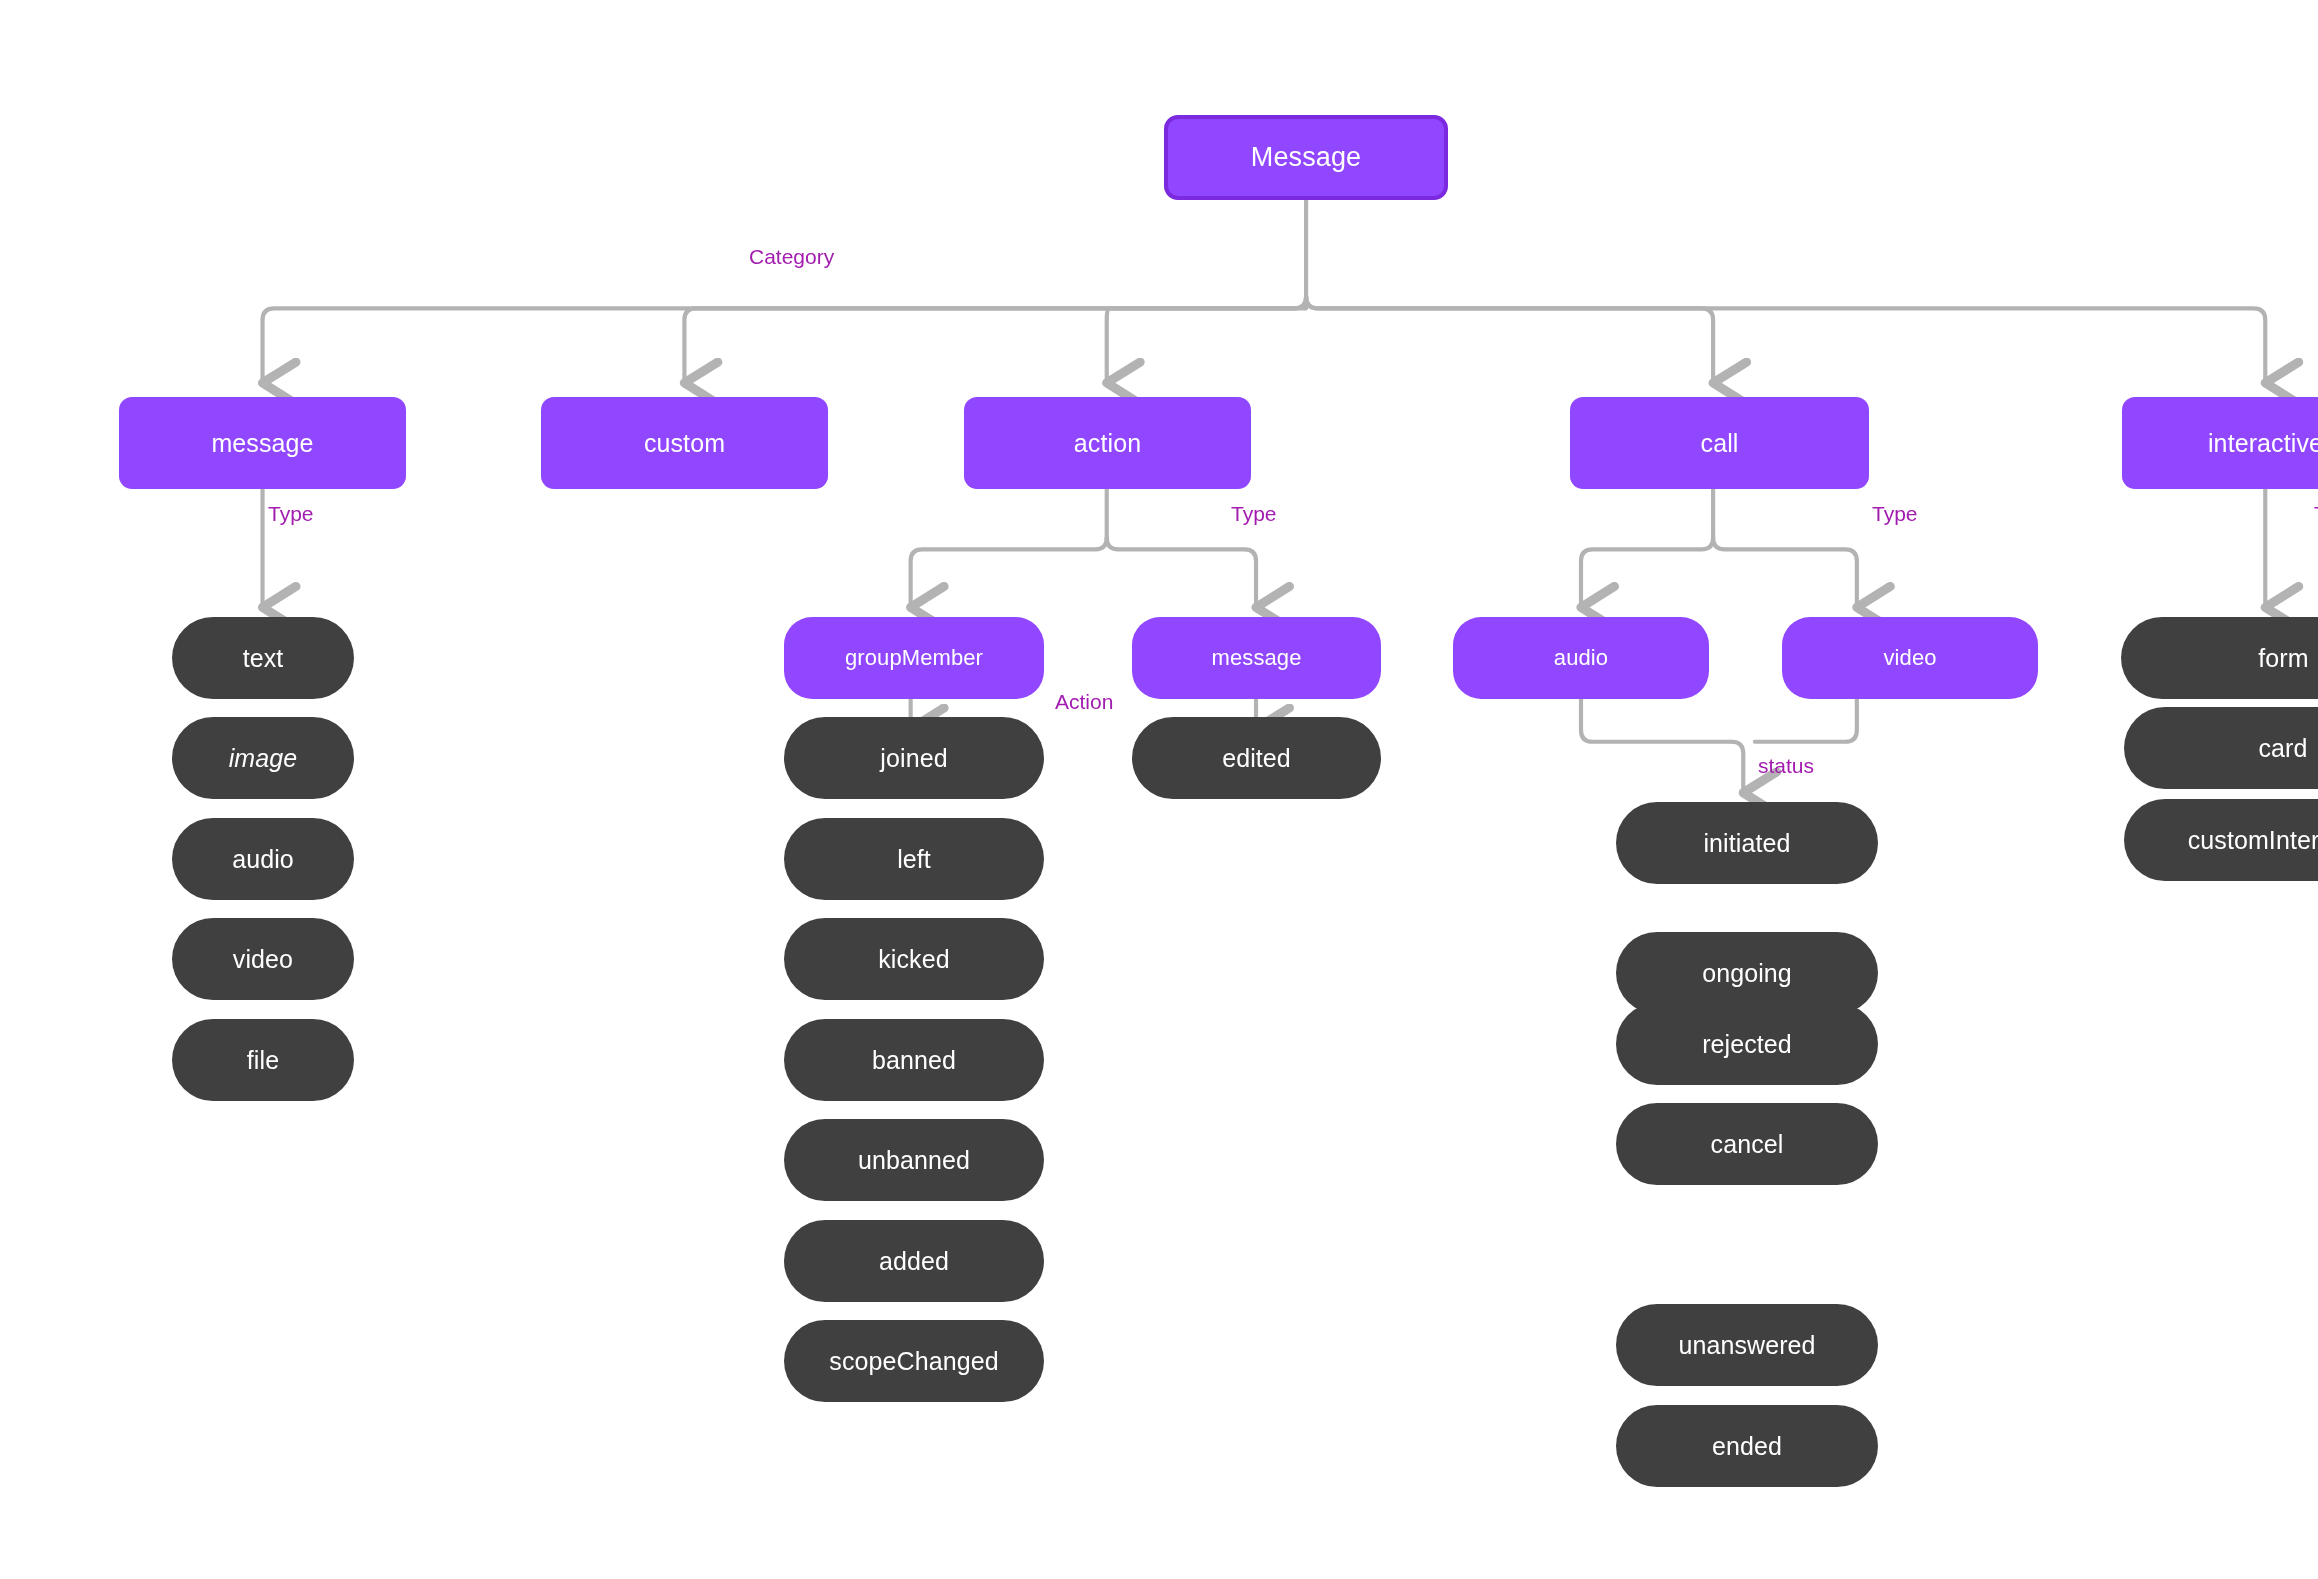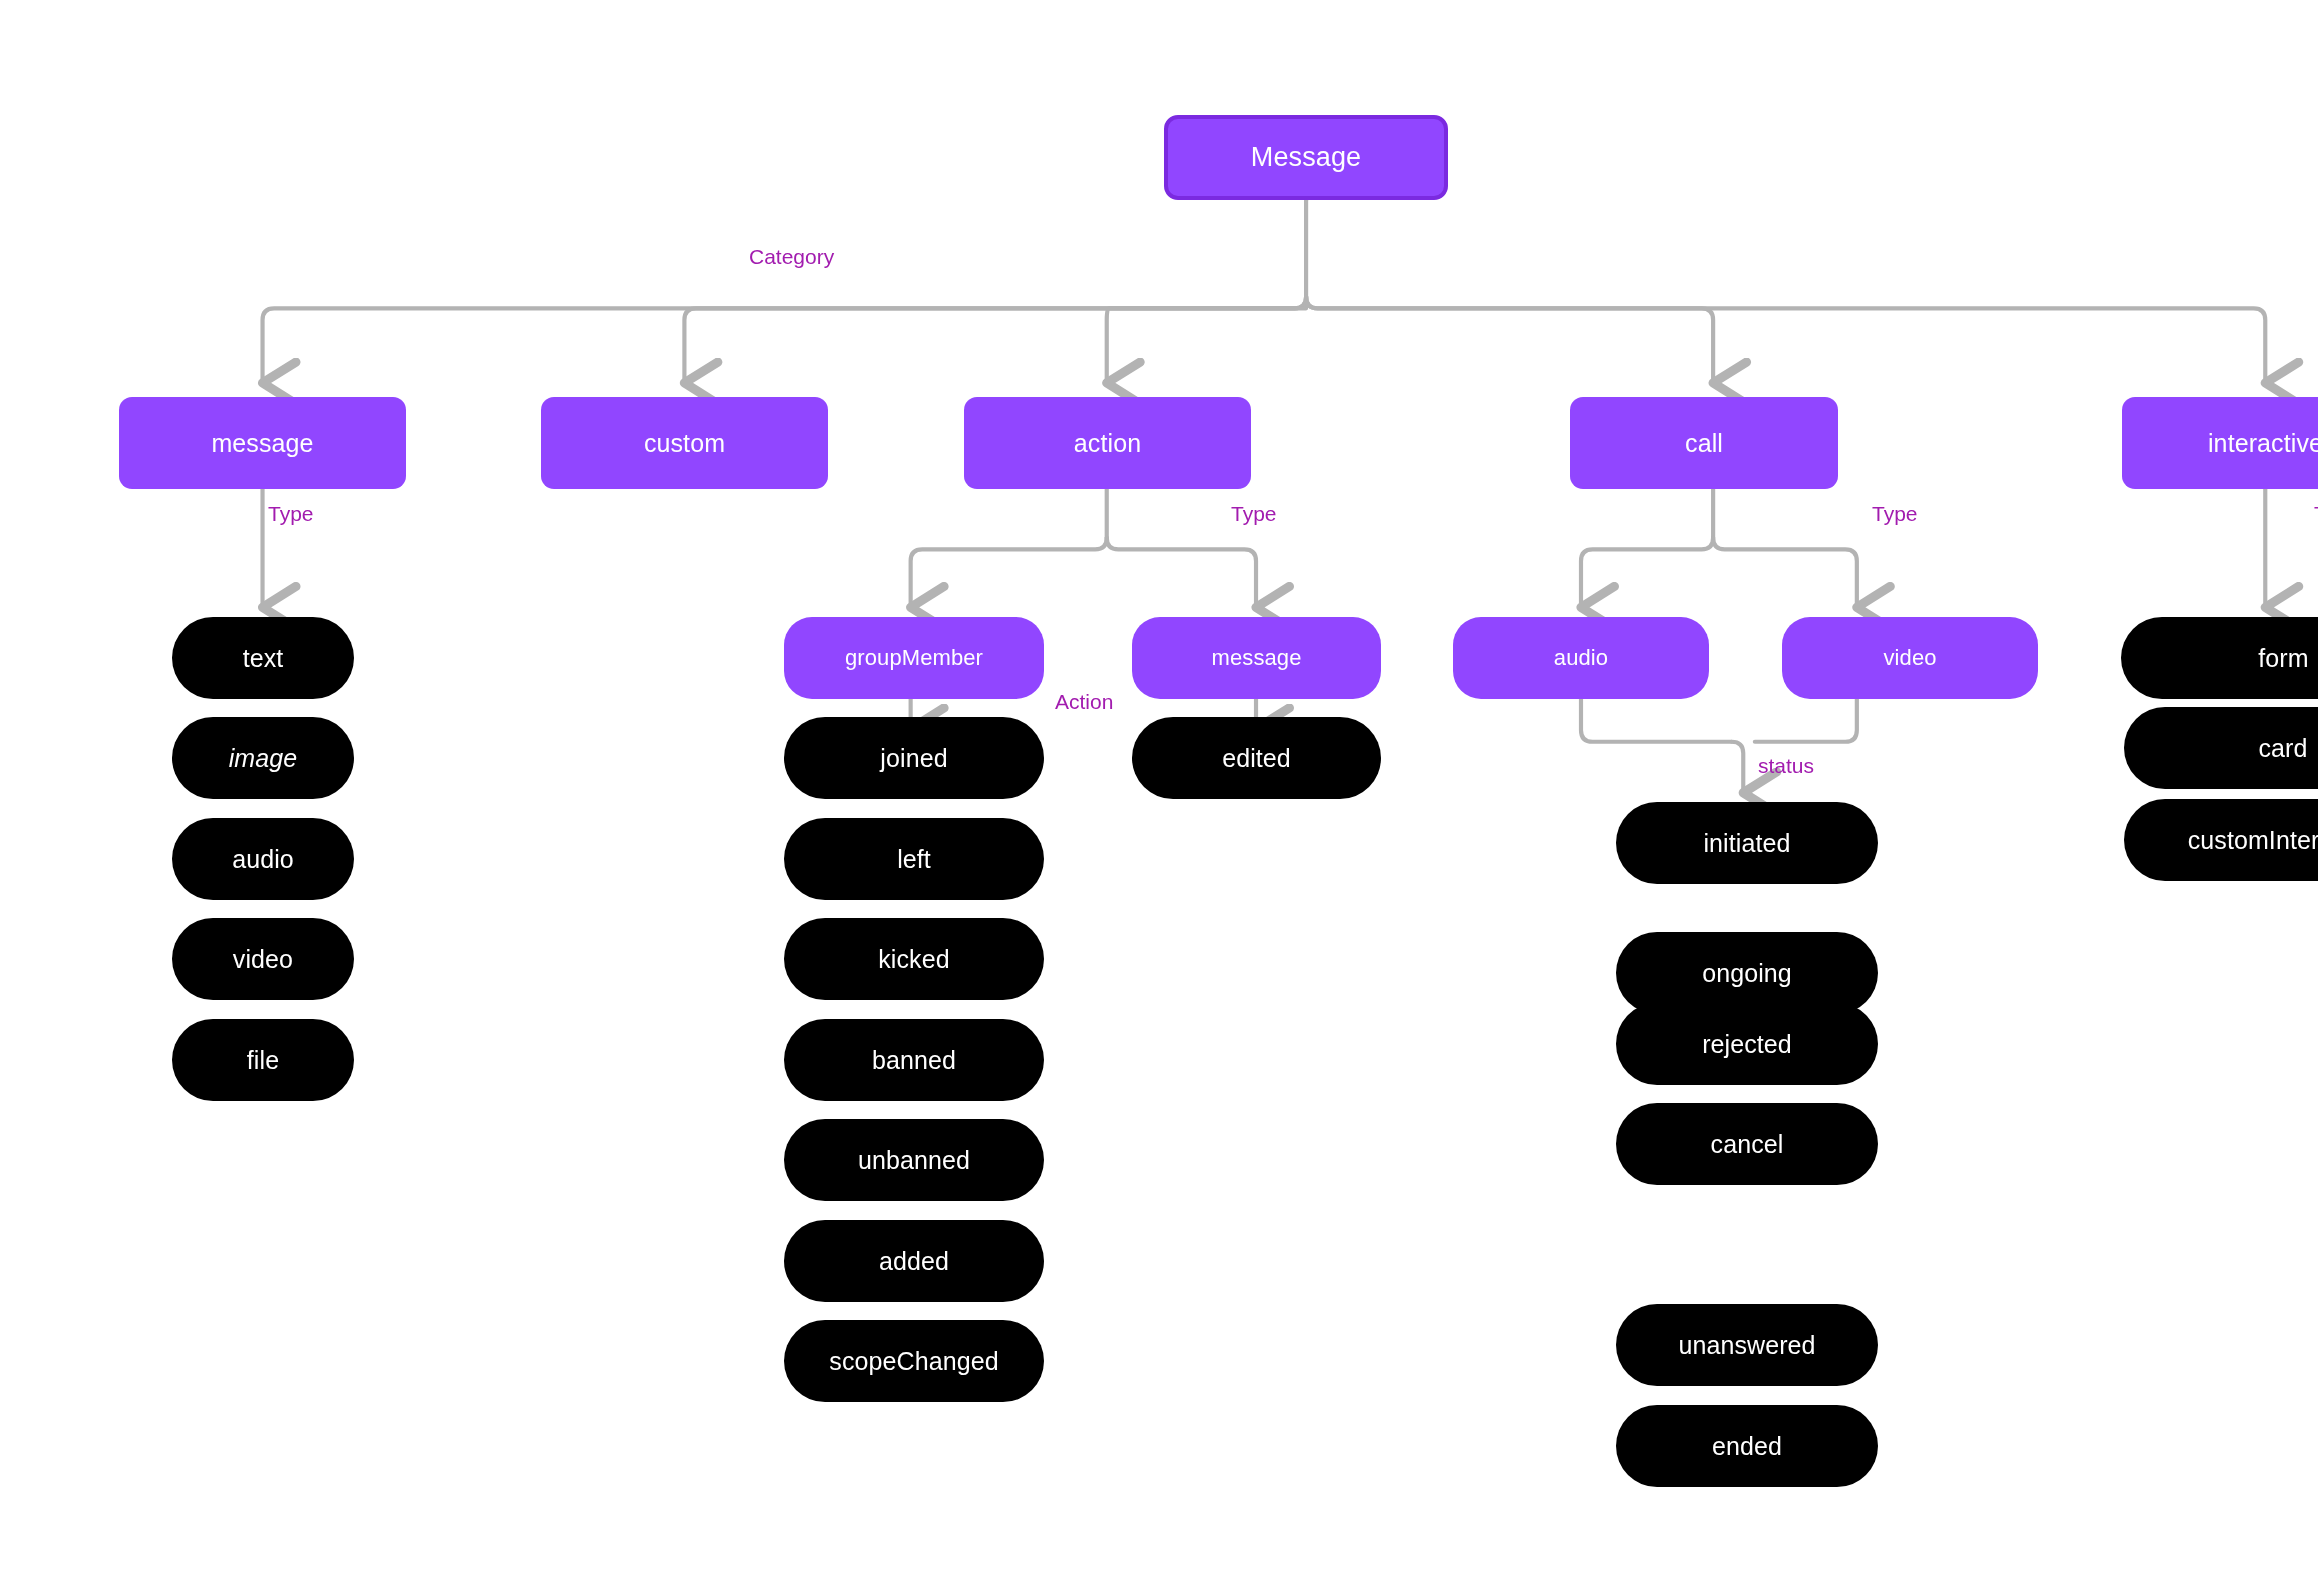--- a/index.html
+++ b/index.html
@@ -44,21 +44,21 @@
     background: #9146ff;
     border-radius: 13px;
     font-size: 25px;
   }
   .node-sub {
     background: #9146ff;
     border-radius: 28px;
     font-size: 22px;
   }
   .node-leaf {
-    background: #000000;
+    background: #404040;
     border-radius: 463px;
     font-size: 25px;
   }
   .edge-label {
     position: absolute;
     color: #a21caf;
     font-size: 21px;
     white-space: nowrap;
     line-height: 1;
   }
@@ -120,21 +120,21 @@
 
   <div class="node node-category" style="left:119px; top:397px; width:287px; height:92px;">
     <span>message</span>
   </div>
   <div class="node node-category" style="left:541px; top:397px; width:287px; height:92px;">
     <span>custom</span>
   </div>
   <div class="node node-category" style="left:964px; top:397px; width:287px; height:92px;">
     <span>action</span>
   </div>
-  <div class="node node-category" style="left:1570px; top:397px; width:268px; height:92px;">
+  <div class="node node-category" style="left:1570px; top:397px; width:299px; height:92px;">
     <span>call</span>
   </div>
   <div class="node node-category" style="left:2122px; top:397px; width:287px; height:92px;">
     <span>interactive</span>
   </div>
 
   <div class="node node-leaf" style="left:172px; top:617px; width:182px; height:82px;">
     <span>text</span>
   </div>
   <div class="node node-leaf" style="left:172px; top:717px; width:182px; height:82px;font-style:italic;">

